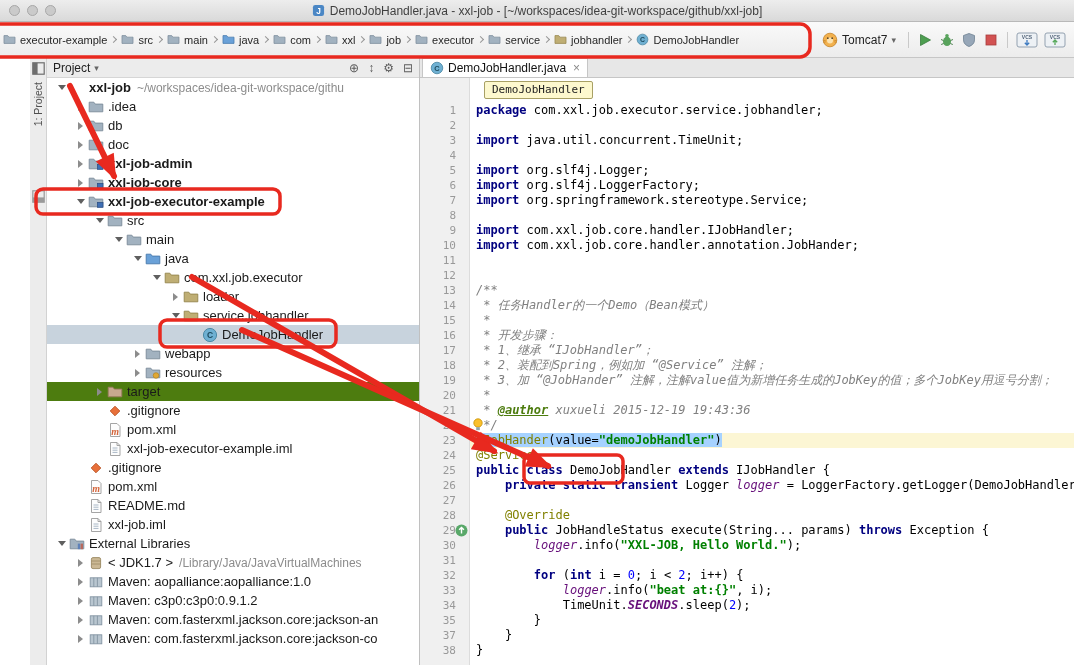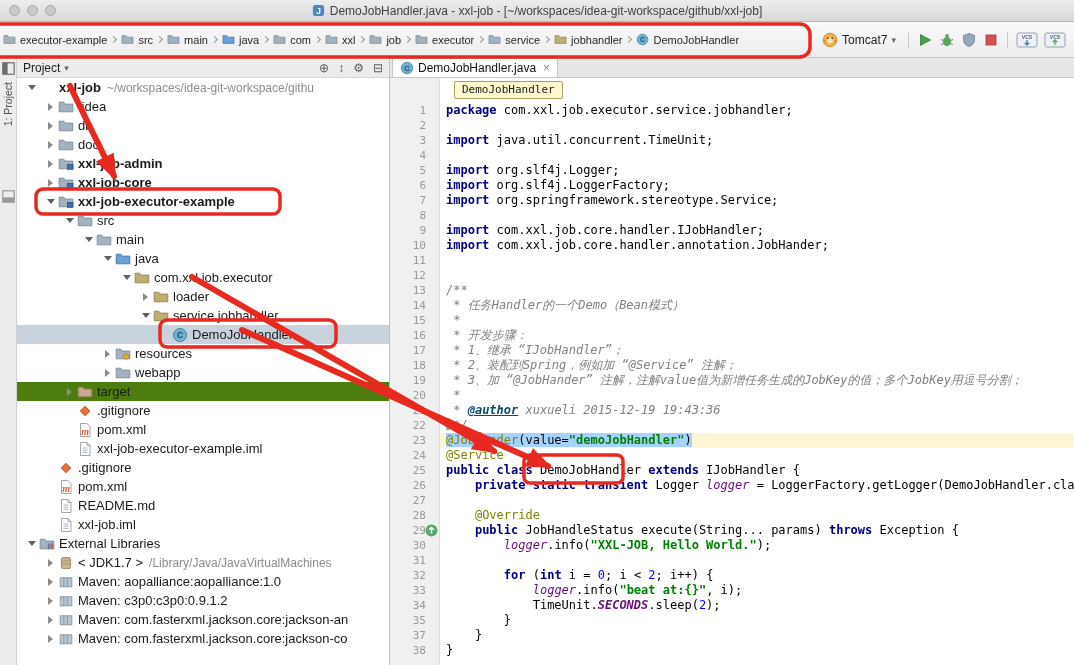--- a/index.html
+++ b/index.html
@@ -24,21 +24,21 @@
     transform:rotate(45deg); margin:0 4px 0 3px; flex:none; }
   .i14 { width:14px; height:14px; display:inline-block; flex:none; }
   .i16 { width:16px; height:16px; display:inline-block; flex:none; }
   .run-area { margin-left:auto; display:flex; align-items:center; gap:6px; flex:none; padding-right:2px; }
   .run-config { display:flex; align-items:center; gap:4px; font-size:12px; color:#222; padding:2px 4px; }
   .combo-arrow { font-size:9px; color:#666; }
   .tool-btn { width:16px; height:16px; display:inline-block; cursor:pointer; }
   .tool-btn.w22 { width:22px; }
   .tsep { width:1px; height:16px; background:#c9c9c9; margin:0 2px; }
   
-  .main { display:flex; height:607px; }
+  .main { display:flex; height:607px;padding-left:30px; }
   .tool-strip { width:17px; background:#ececec; border-right:1px solid #d2d2d2; position:relative; flex:none; }
   .strip-ic { position:absolute; left:2px; top:4px; width:13px; height:13px; }
   .strip-ic.two { top:132px; }
   .vlabel { position:absolute; left:2px; top:24px; writing-mode:vertical-rl; transform:rotate(180deg);
     font-size:10.5px; color:#4f4f4f; white-space:nowrap; }
   
   .project-panel { width:373px; flex:none; border-right:1px solid #c0c0c0; background:#fff;
     display:flex; flex-direction:column; overflow:hidden; }
   .panel-header { height:20px; background:#ececec; border-bottom:1px solid #d6d6d6; display:flex;
     align-items:center; padding:0 6px; font-size:12px; color:#222; flex:none; }
@@ -72,21 +72,21 @@
     color:#999; position:relative; }
   .g-ic { position:absolute; right:2px; top:1px; width:13px; height:13px; }
   .code { flex:1; font:12px/15px "DejaVu Sans Mono", monospace; white-space:pre; padding-left:6px; position:relative; color:#000; }
   .code-row.caret .code { background:#fcf6d4; }
   .selzone { background:#a6d2ff; }
   .bulb { position:absolute; left:2px; top:0; width:12px; height:14px; }
   .tk { color:#000080; font-weight:bold; }
   .tp { color:#000; }
   .ts { color:#008000; font-weight:bold; }
   .tc { color:#808080; font-style:italic; }
-  .tct { color:#0c4a6e; font-style:italic; font-weight:bold; text-decoration:underline; }
+  .tct { color:#4d7c0f; font-style:italic; font-weight:bold; text-decoration:underline; }
   .ta { color:#808000; }
   .tf { color:#660e7a; font-style:italic; }
   .tst { color:#660e7a; font-style:italic; font-weight:bold; }
   .tn { color:#0000ff; }
   
   #anno { position:absolute; left:0; top:0; width:1074px; height:665px; pointer-events:none; z-index:60; }
 </style>
 </head>
 <body>
 
@@ -448,35 +448,35 @@
           </span>
           <span class="tl">DemoJobHandler</span>
         </div>
         <div class="tree-row" style="padding-left: 83px;">
           <span class="tw">
             <span class="tri-r"></span>
           </span>
           <span class="ticn">
             <svg viewBox="0 0 16 16">
               <path d="M1.2 3.2h4.6l1.5 1.9h7.5v7.7H1.2z" fill="#a2b2c0" stroke="#7a8a99" stroke-width="0.9"></path>
+            </svg>
+          </span>
+          <span class="tl">webapp</span>
+        </div>
+        <div class="tree-row" style="padding-left: 83px;">
+          <span class="tw">
+            <span class="tri-r"></span>
+          </span>
+          <span class="ticn">
+            <svg viewBox="0 0 16 16">
+              <path d="M1.2 3.2h4.6l1.5 1.9h7.5v7.7H1.2z" fill="#a2b2c0" stroke="#7a8a99" stroke-width="0.9"></path>
               <circle cx="11" cy="10.5" r="2.8" fill="#e0a834" stroke="#b5831f" stroke-width="0.7"></circle>
             </svg>
           </span>
           <span class="tl">resources</span>
-        </div>
-        <div class="tree-row" style="padding-left: 83px;">
-          <span class="tw">
-            <span class="tri-r"></span>
-          </span>
-          <span class="ticn">
-            <svg viewBox="0 0 16 16">
-              <path d="M1.2 3.2h4.6l1.5 1.9h7.5v7.7H1.2z" fill="#a2b2c0" stroke="#7a8a99" stroke-width="0.9"></path>
-            </svg>
-          </span>
-          <span class="tl">webapp</span>
         </div>
         <div class="tree-row tinted" style="padding-left: 45px;">
           <span class="tw">
             <span class="tri-r"></span>
           </span>
           <span class="ticn">
             <svg viewBox="0 0 16 16">
               <path d="M1.2 3.2h4.6l1.5 1.9h7.5v7.7H1.2z" fill="#c8a98f" stroke="#9a7b5e" stroke-width="0.9"></path>
             </svg>
           </span>

